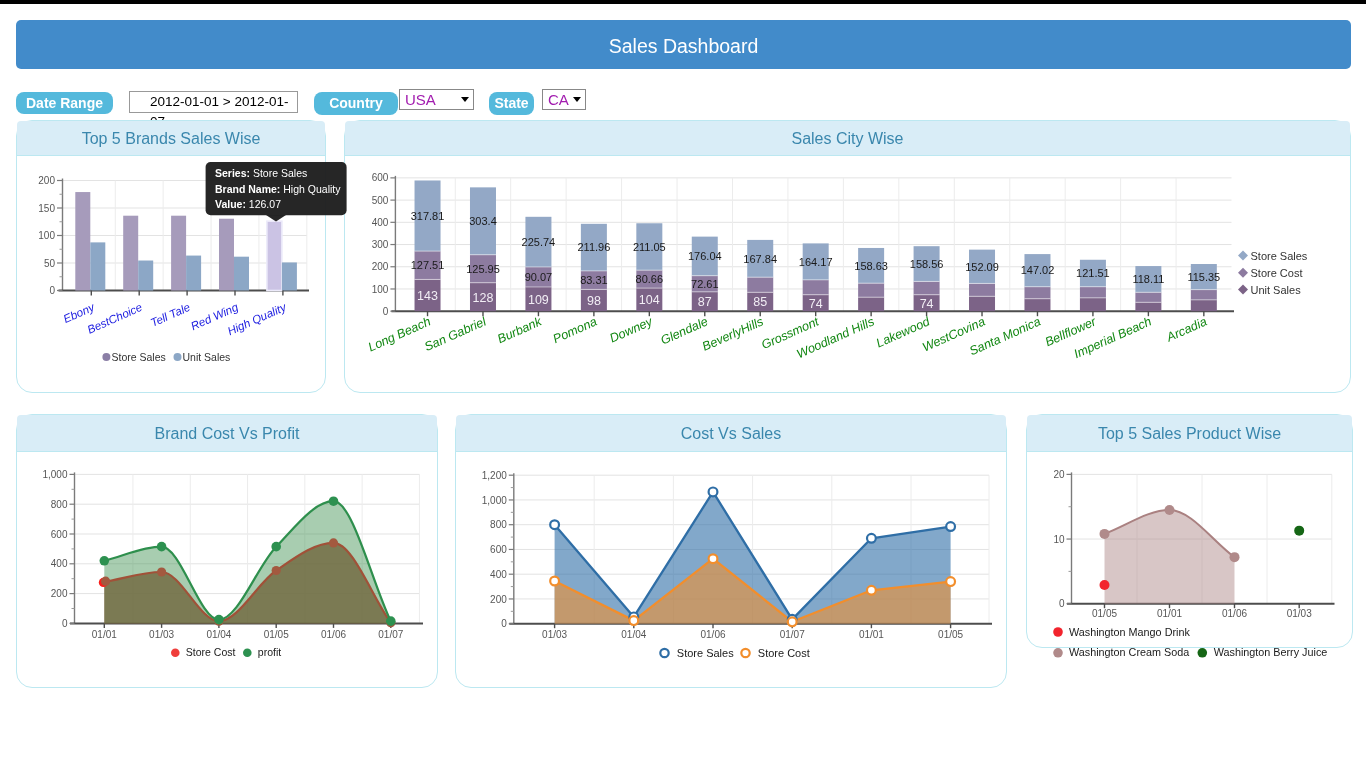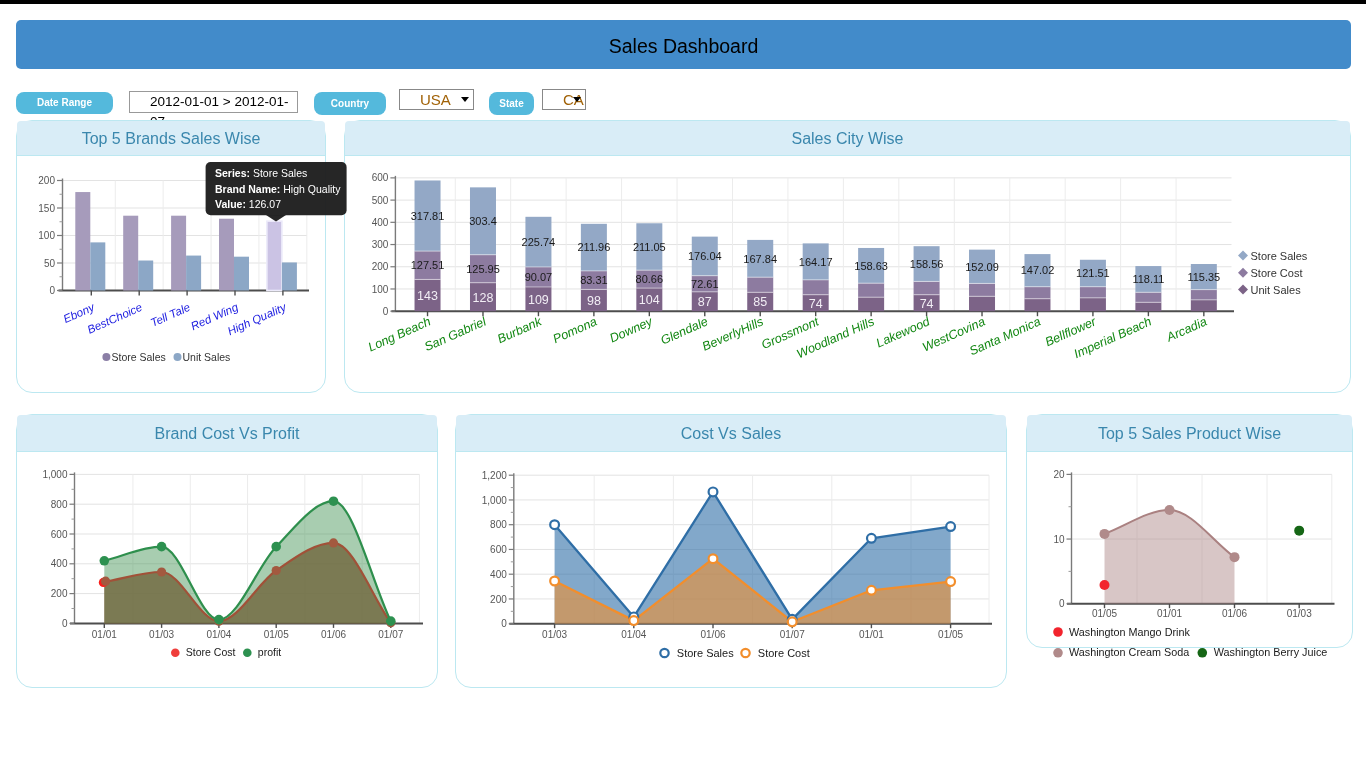--- a/index.html
+++ b/index.html
@@ -1,33 +1,33 @@
 <!DOCTYPE html>
 <html><head>
 <meta charset="utf-8">
 <style>
 * { margin:0; padding:0; box-sizing:border-box; }
 body { width:1366px; height:768px; background:#fff; font-family:"Liberation Sans", sans-serif; position:relative; overflow:hidden; }
 .topstrip { position:absolute; left:0; top:0; width:1366px; height:4px; background:#000; }
-.header { position:absolute; left:16px; top:20px; width:1335px; height:49px; background:#428bca; border-radius:5px; color:#000000; font-size:19.5px; text-align:center; line-height:52px; }
-.btn { position:absolute; background:#54b9dc; border-radius:8px; color:#fff; font-weight:bold; font-size:10px; text-align:center; }
+.header { position:absolute; left:16px; top:20px; width:1335px; height:49px; background:#428bca; border-radius:5px; color:#ffffff; font-size:19.5px; text-align:center; line-height:52px; }
+.btn { position:absolute; background:#54b9dc; border-radius:8px; color:#fff; font-weight:bold; font-size:14px; text-align:center; }
 .inputbox { position:absolute; left:129px; top:91px; width:169px; height:22px; border:1px solid #999; background:#fff; font-size:13.5px; line-height:20px; padding-left:20px; color:#000; }
-.select { position:absolute; top:89px; height:21px; border:1px solid #888; background:#fff; font-size:15px; line-height:19px; padding-left:20px; color:#a16207; }
+.select { position:absolute; top:89px; height:21px; border:1px solid #888; background:#fff; font-size:15px; line-height:19px; padding-left:5px; color:#a21caf; }
 .select .arr { position:absolute; right:4px; top:7px; width:0; height:0; border-left:4.5px solid transparent; border-right:4.5px solid transparent; border-top:5px solid #000; }
 .panel { position:absolute; border:1px solid #bce8f1; border-radius:16px; background:#fff; }
 .phead { background:#d9edf7; border-bottom:1px solid #bce8f1; border-radius:4px 4px 0 0; color:#3a87ad; font-size:16px; text-align:center; }
 svg.chart { position:absolute; font-family:"Liberation Sans", sans-serif; }
 </style>
 </head>
 <body>
 <div class="topstrip"></div>
 <div class="header">Sales Dashboard</div>
 <div class="btn" style="left:16px;top:92px;width:97px;height:22px;line-height:22px">Date Range</div>
 <div class="inputbox">2012-01-01 &gt; 2012-01-07</div>
-<div class="btn" style="left:314px;top:92px;width:72px;height:23px;line-height:23px">Country</div>
+<div class="btn" style="left:314px;top:92px;width:84px;height:23px;line-height:23px">Country</div>
 <div class="select" style="left:399px;width:75px">USA<span class="arr"></span></div>
 <div class="btn" style="left:489px;top:92px;width:45px;height:23px;line-height:23px">State</div>
 <div class="select" style="left:542px;width:44px">CA<span class="arr"></span></div>
 <div class="panel" style="left:16px;top:120px;width:310px;height:273px">
 <div class="phead" style="height:35px;line-height:35px">Top 5 Brands Sales Wise</div>
 </div>
 <div class="panel" style="left:344px;top:120px;width:1007px;height:273px">
 <div class="phead" style="height:35px;line-height:35px">Sales City Wise</div>
 </div>
 <div class="panel" style="left:16px;top:414px;width:422px;height:274px">

